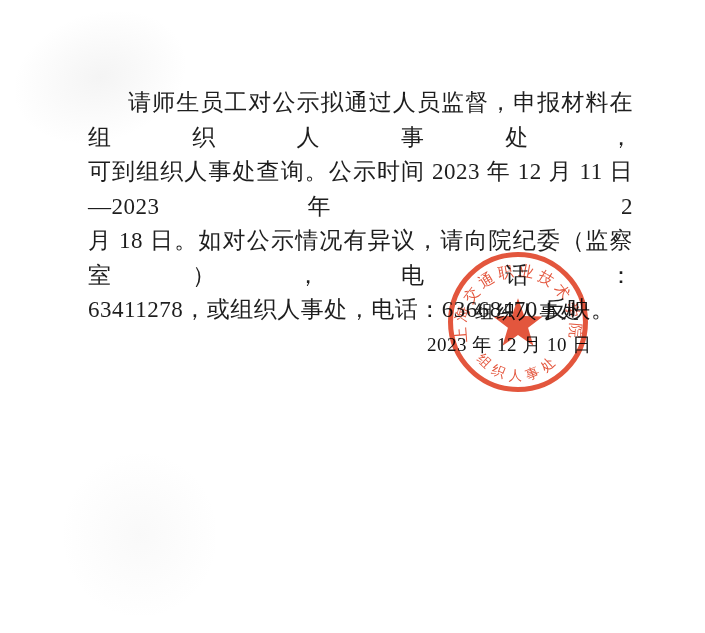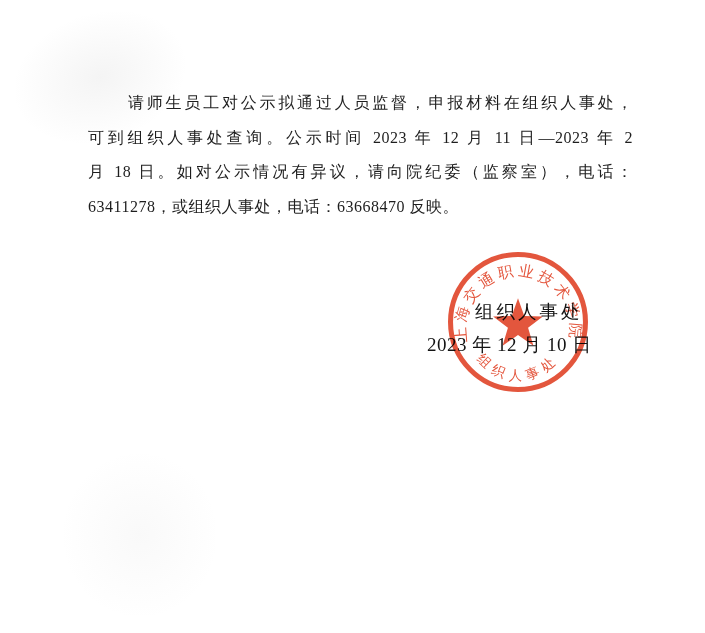--- a/index.html
+++ b/index.html
@@ -19,21 +19,21 @@
     background: radial-gradient(ellipse at center, rgba(150,150,150,0.10), rgba(150,150,150,0.0) 70%);
   }
   .smudge-tl { left: 10px; top: 12px; width: 180px; height: 130px; transform: rotate(-18deg); }
   .smudge-lm { left: 60px; top: 450px; width: 160px; height: 170px; opacity: .55; }
 
   .para {
     position: absolute;
     left: 88px;
     top: 86px;
     width: 545px;
-    font-size: 16px;
+    font-size: 23px;
     line-height: 34.5px;
     letter-spacing: 0.5px;
   }
   .line { white-space: nowrap; }
   .line.fill { text-align: justify; text-align-last: justify; white-space: normal; }
   .line.indent { text-indent: 40px; }
 
   .sig {
     position: absolute;
     left: 475px;

